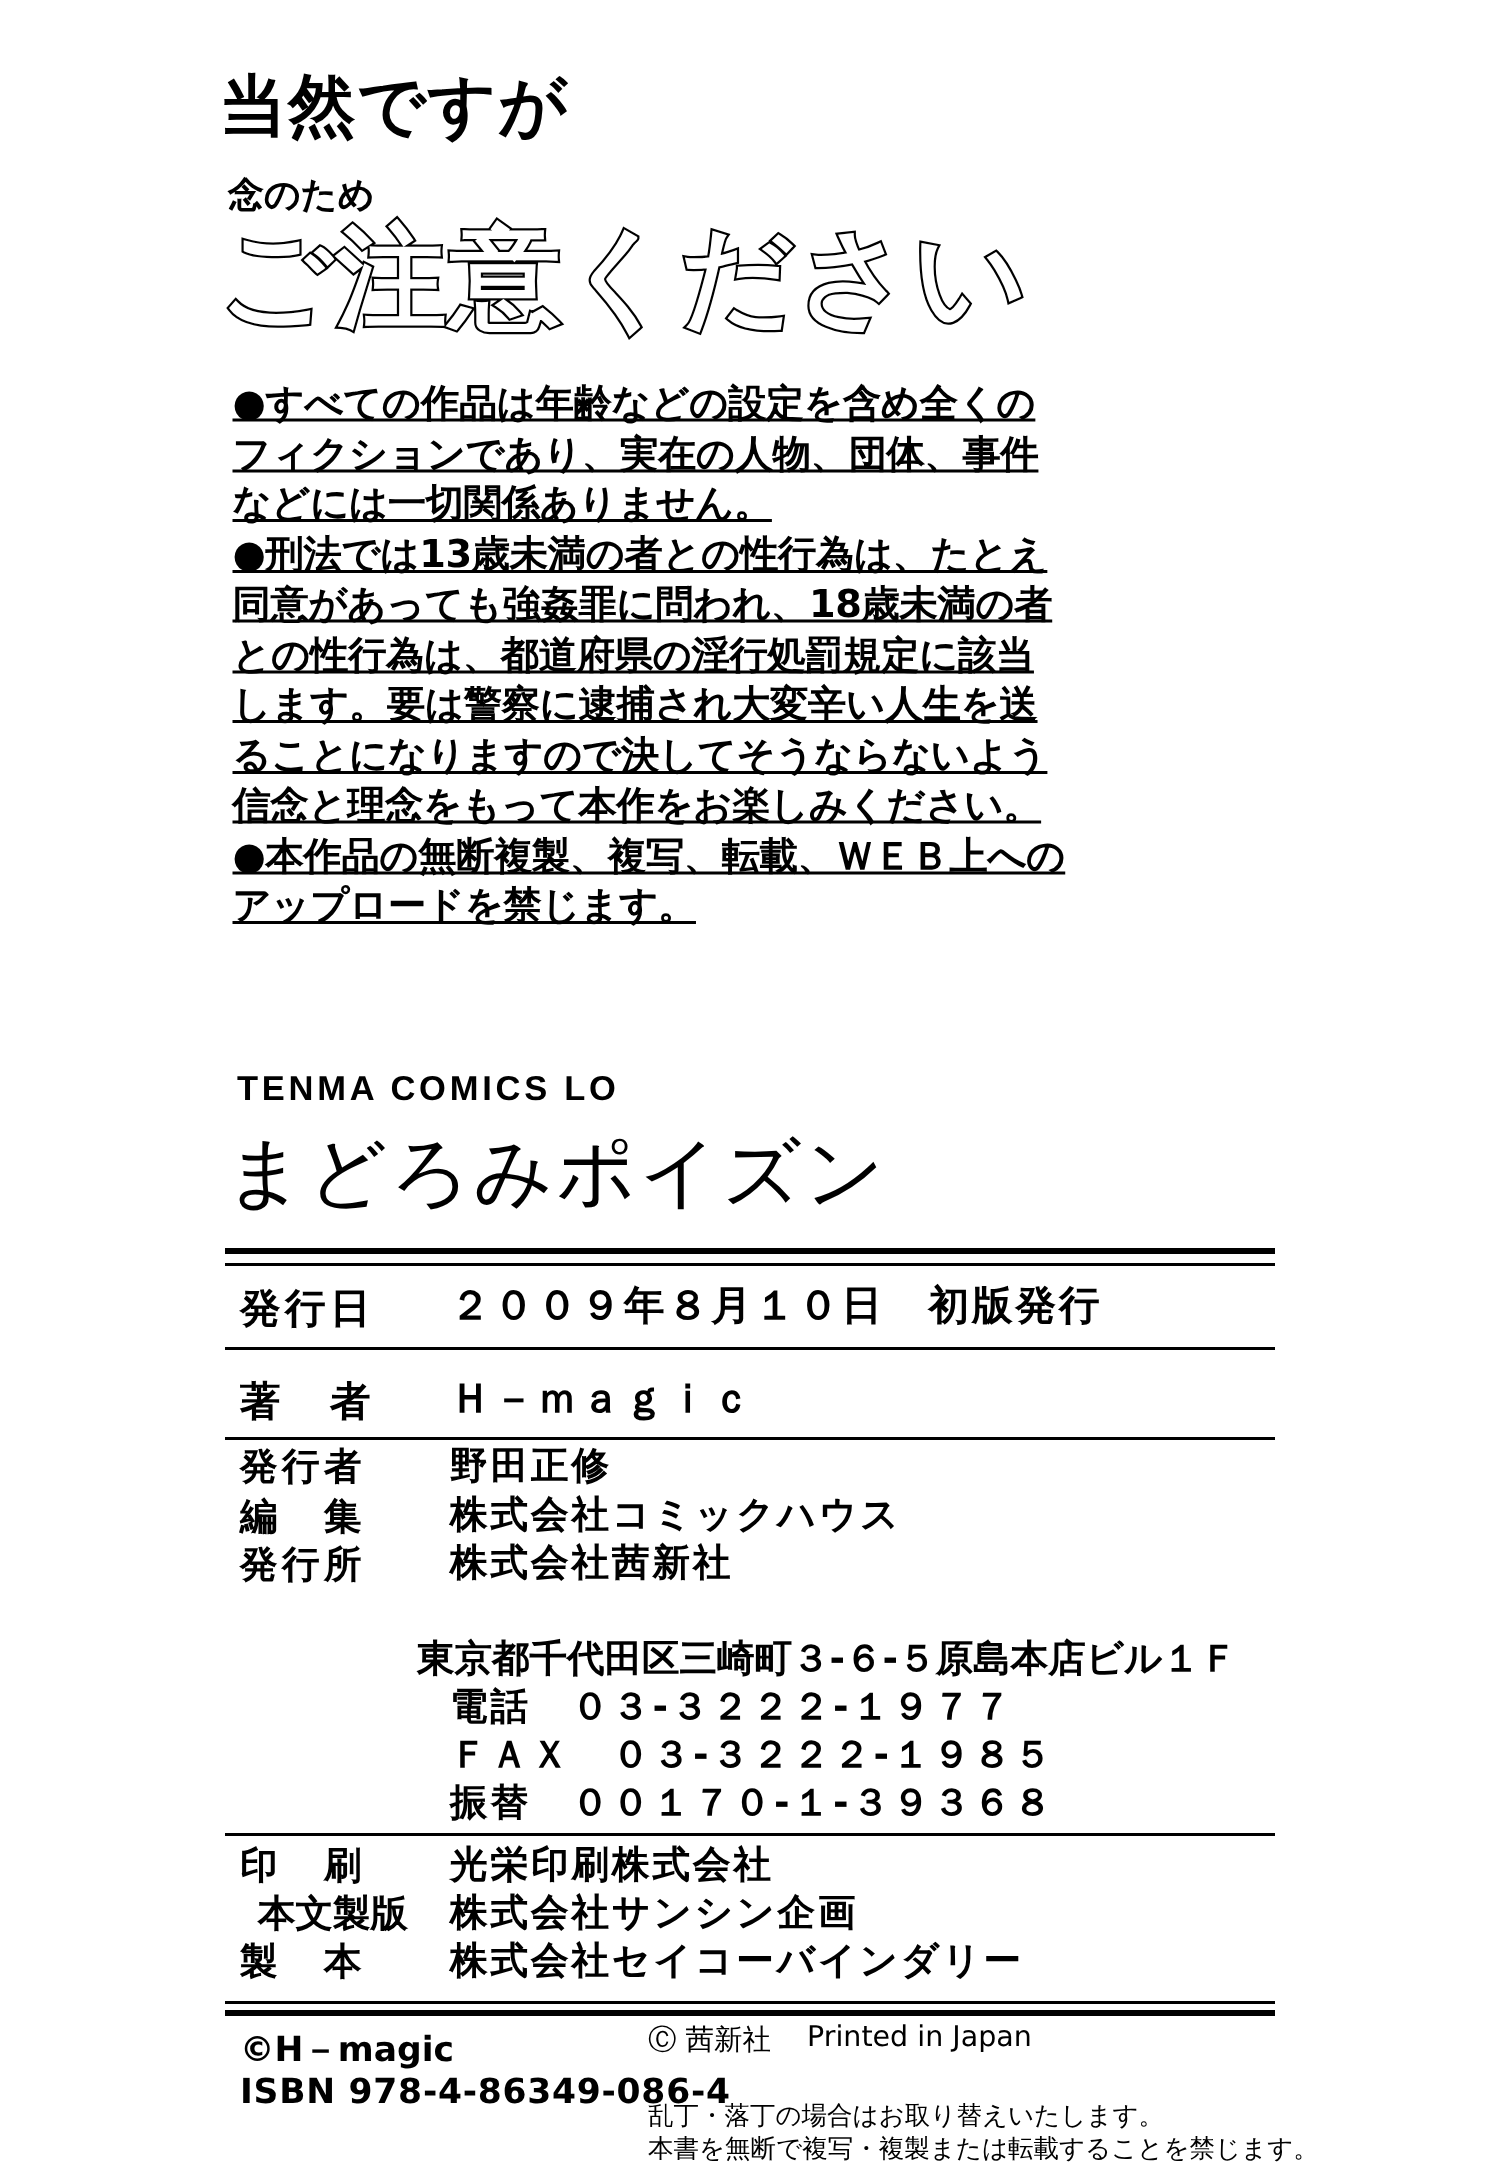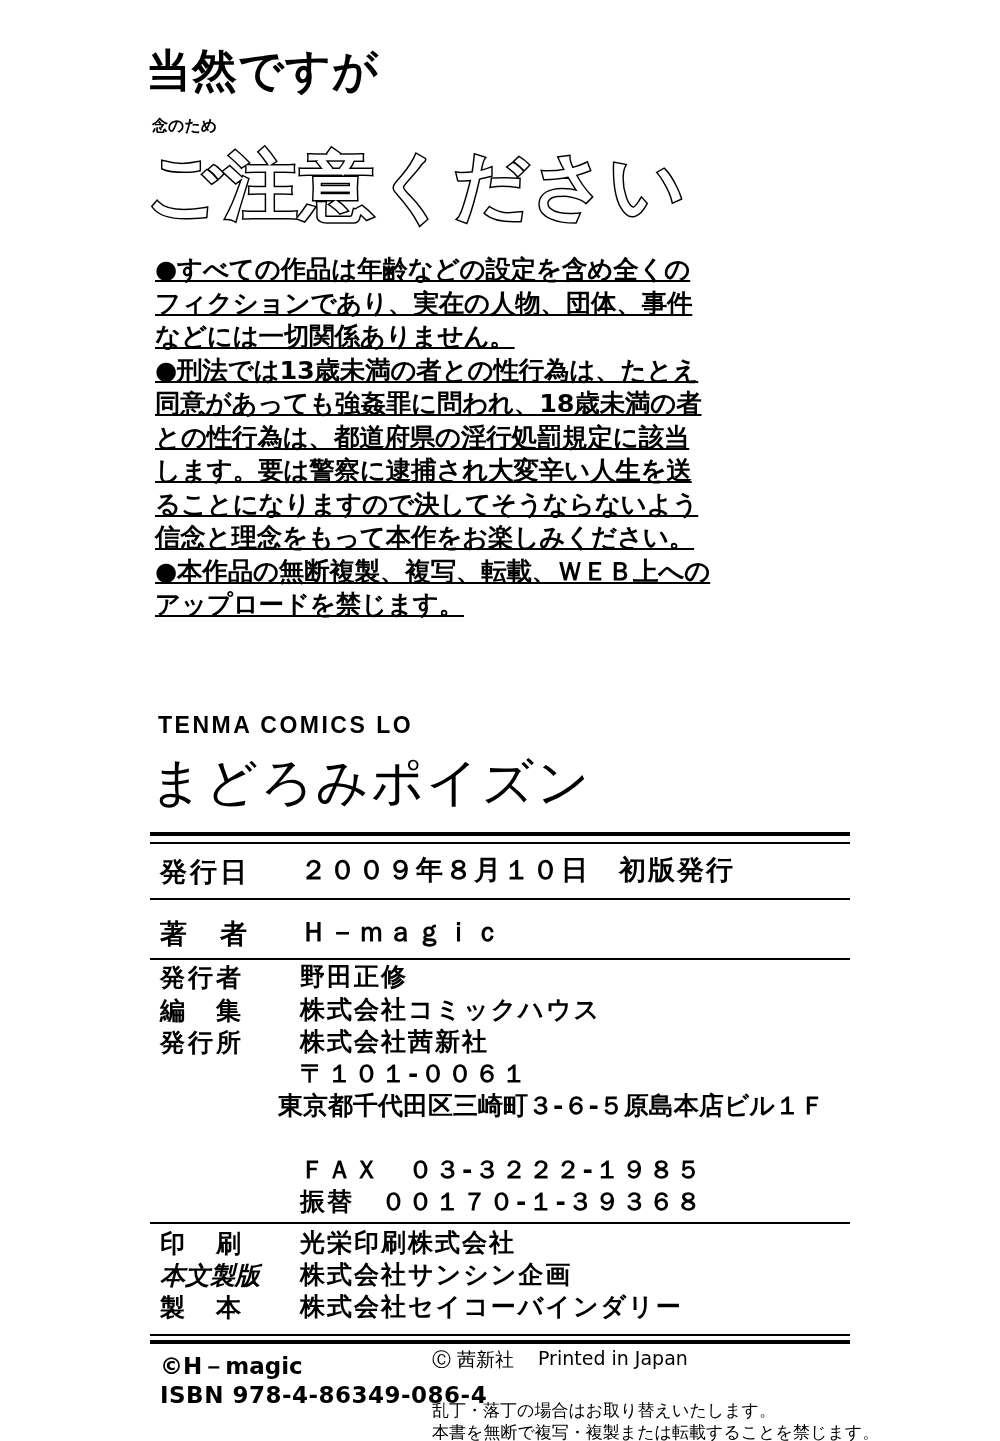--- a/index.html
+++ b/index.html
@@ -27,21 +27,21 @@
     top: 48px;
     font-size: 45px;
     font-weight: bold;
     letter-spacing: 1px;
     line-height: 1;
   }
   .hdr-sub {
     position: absolute;
     left: 152px;
     top: 118px;
-    font-size: 16px;
+    font-size: 24px;
     font-weight: bold;
     line-height: 1;
   }
   .hdr-caution {
     position: absolute;
     left: 146px;
     top: 148px;
     font-size: 74px;
     font-weight: bold;
     line-height: 1;
@@ -160,31 +160,31 @@
 
   <div class="lbl f25 sp3" style="left:160px; top:961px;">発行者</div>
   <div class="val f25 sp2" style="left:278px; top:960px;">野田正修</div>
 
   <div class="lbl f25 sp3" style="left:160px; top:994px;">編　集</div>
   <div class="val f25 sp2" style="left:278px; top:993px;">株式会社コミックハウス</div>
 
   <div class="lbl f25 sp3" style="left:160px; top:1026px;">発行所</div>
   <div class="val f25 sp2" style="left:278px; top:1025px;">株式会社茜新社</div>
 
-  <div class="val f25 sp2" style="left:278px; top:1057px;">〒１０１-００６１</div>
   <div class="val f25 sp1" style="left:278px; top:1089px;">東京都千代田区三崎町３-６-５原島本店ビル１Ｆ</div>
+  <div class="val f25 sp2" style="left:278px; top:1121px;">電話　０３-３２２２-１９７７</div>
   <div class="val f25 sp2" style="left:278px; top:1153px;">ＦＡＸ　０３-３２２２-１９８５</div>
   <div class="val f25 sp2" style="left:278px; top:1185px;">振替　００１７０-１-３９３６８</div>
 
   <div class="rule rule-thin" style="left:150px; top:1222px; width:700px;"></div>
 
   <div class="lbl f25 sp3" style="left:160px; top:1227px;">印　刷</div>
   <div class="val f25 sp2" style="left:278px; top:1226px;">光栄印刷株式会社</div>
 
-  <div class="lbl f25 sp1" style="left:160px; top:1259px;font-style:italic;">本文製版</div>
+  <div class="lbl f25 sp1" style="left:172px; top:1259px;">本文製版</div>
   <div class="val f25 sp2" style="left:278px; top:1258px;">株式会社サンシン企画</div>
 
   <div class="lbl f25 sp3" style="left:160px; top:1291px;">製　本</div>
   <div class="val f25 sp2" style="left:278px; top:1290px;">株式会社セイコーバインダリー</div>
 
   <div class="rule rule-thin" style="left:150px; top:1334px; width:700px;"></div>
   <div class="rule rule-thick" style="left:150px; top:1340px; width:700px;"></div>
 
   <div class="footer-left f23" style="top:1351px;">©H－magic</div>
   <div class="footer-left f23" style="top:1382px; letter-spacing:0.5px;">ISBN 978-4-86349-086-4</div>

